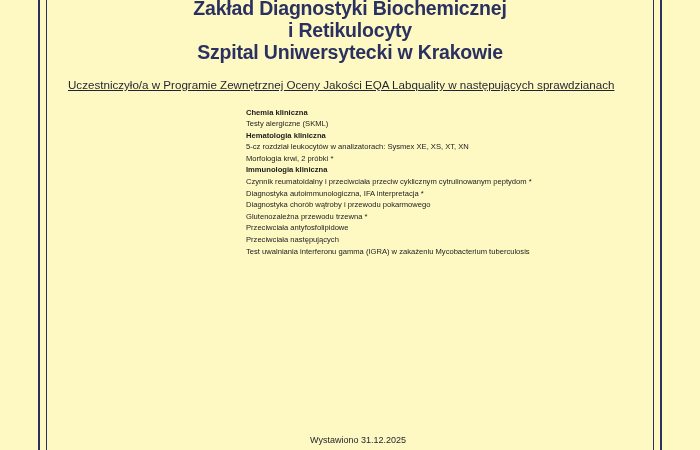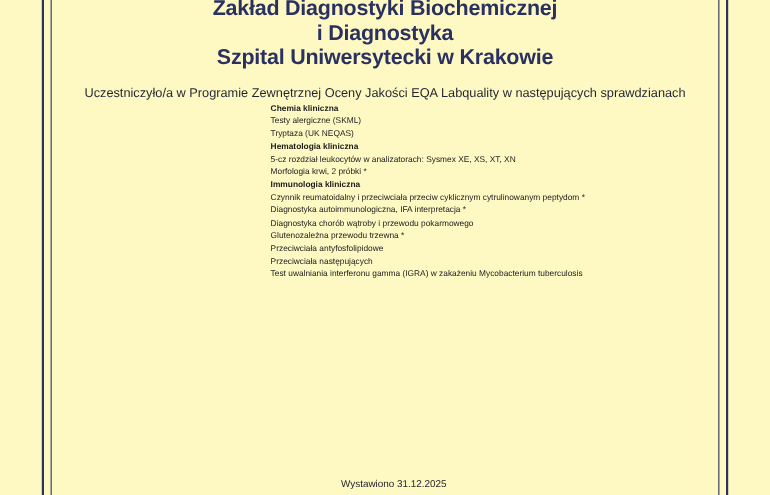--- a/index.html
+++ b/index.html
@@ -54,28 +54,30 @@
     font-size: 19.5px;
     line-height: 22px;
     white-space: nowrap;
   }
   .org-heading .line-1 { padding-top: 0px; margin-top: -3px; }
   .org-heading .line-2 { }
   .org-heading .line-3 { }
 
   .intro {
     margin-top: 14px;
-    text-align: center;
+    text-align: left;
     font-size: 11.6px;
     line-height: 15.5px;
     color: #1f2430;
     padding: 0 12px;
+    text-decoration: underline;
   }
 
   .test-list {
+    margin-top: 14px;
     padding-left: 190px;
     font-size: 7.6px;
     line-height: 11.6px;
     color: #1b1b1b;
   }
   .test-list .entry {
     white-space: nowrap;
   }
   .test-list .entry.section {
     font-weight: bold;
@@ -98,30 +100,29 @@
 
   <div class="frame-rule left-outer"></div>
   <div class="frame-rule left-inner"></div>
   <div class="frame-rule right-inner"></div>
   <div class="frame-rule right-outer"></div>
 
   <div class="content">
 
     <div class="org-heading">
       <span class="line line-1">Zakład Diagnostyki Biochemicznej</span>
-      <span class="line line-2">i Diagnostyka</span>
+      <span class="line line-2">i Retikulocyty</span>
       <span class="line line-3">Szpital Uniwersytecki w Krakowie</span>
     </div>
 
     <div class="intro">Uczestniczyło/a w Programie Zewnętrznej Oceny Jakości EQA Labquality w następujących sprawdzianach</div>
 
     <div class="test-list" id="test-list">
         <div class="entry section">Chemia kliniczna</div>
         <div class="entry">Testy alergiczne (SKML)</div>
-        <div class="entry">Tryptaza (UK NEQAS)</div>
         <div class="entry section">Hematologia kliniczna</div>
         <div class="entry">5-cz rozdział leukocytów w analizatorach: Sysmex XE, XS, XT, XN</div>
         <div class="entry">Morfologia krwi, 2 próbki *</div>
         <div class="entry section">Immunologia kliniczna</div>
         <div class="entry">Czynnik reumatoidalny i przeciwciała przeciw cyklicznym cytrulinowanym peptydom *</div>
         <div class="entry">Diagnostyka autoimmunologiczna, IFA interpretacja *</div>
         <div class="entry">Diagnostyka chorób wątroby i przewodu pokarmowego</div>
         <div class="entry">Glutenozależna przewodu trzewna *</div>
         <div class="entry">Przeciwciała antyfosfolipidowe</div>
         <div class="entry">Przeciwciała następujących</div>

